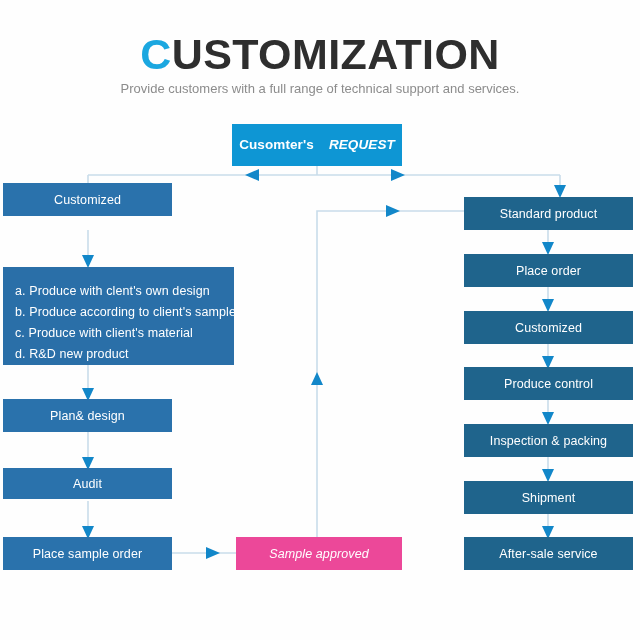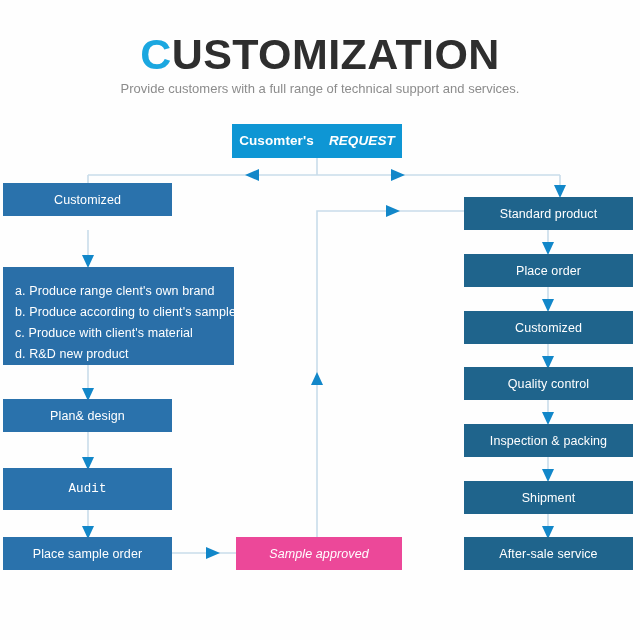--- a/index.html
+++ b/index.html
@@ -164,41 +164,41 @@
 
       <polygon points="548,255 542,242 554,242"></polygon>
       <polygon points="548,312 542,299 554,299"></polygon>
       <polygon points="548,369 542,356 554,356"></polygon>
       <polygon points="548,425 542,412 554,412"></polygon>
       <polygon points="548,482 542,469 554,469"></polygon>
       <polygon points="548,539 542,526 554,526"></polygon>
     </g>
   </svg>
 
-  <div class="node start" style="left:232px; top:124px; width:170px; height:34px;gap:10px;">
+  <div class="node start" style="left:232px; top:124px; width:170px; height:42px;gap:10px;">
     <span>Cusomter's</span>
       <em>REQUEST</em>
   </div>
 
   <div class="node left" style="left:3px; top:183px; width:169px; height:33px;">
     <span>Customized</span>
   </div>
 
   <div class="node list" style="left:3px; top:267px; width:231px; height:98px;">
-    <div class="li">a. Produce range clent's own brand</div>
+    <div class="li">a. Produce with clent's own design</div>
     <div class="li">b. Produce according to client's sample</div>
     <div class="li">c. Produce with client's material</div>
     <div class="li">d. R&amp;D new product</div>
   </div>
 
   <div class="node left" style="left:3px; top:399px; width:169px; height:33px;">
     <span>Plan&amp; design</span>
   </div>
 
-  <div class="node left" style="left:3px; top:468px; width:169px; height:42px;font-family:Liberation Mono, monospace;">
+  <div class="node left" style="left:3px; top:468px; width:169px; height:31px;">
     <span>Audit</span>
   </div>
 
   <div class="node left" style="left:3px; top:537px; width:169px; height:33px;">
     <span>Place sample order</span>
   </div>
 
   <div class="node mid" style="left:236px; top:537px; width:166px; height:33px;">
     <span>Sample approved</span>
   </div>
@@ -209,21 +209,21 @@
 
   <div class="node right" style="left:464px; top:254px; width:169px; height:33px;">
     <span>Place order</span>
   </div>
 
   <div class="node right" style="left:464px; top:311px; width:169px; height:33px;">
     <span>Customized</span>
   </div>
 
   <div class="node right" style="left:464px; top:367px; width:169px; height:33px;">
-    <span>Quality control</span>
+    <span>Produce control</span>
   </div>
 
   <div class="node right" style="left:464px; top:424px; width:169px; height:33px;">
     <span>Inspection &amp; packing</span>
   </div>
 
   <div class="node right" style="left:464px; top:481px; width:169px; height:33px;">
     <span>Shipment</span>
   </div>
 

